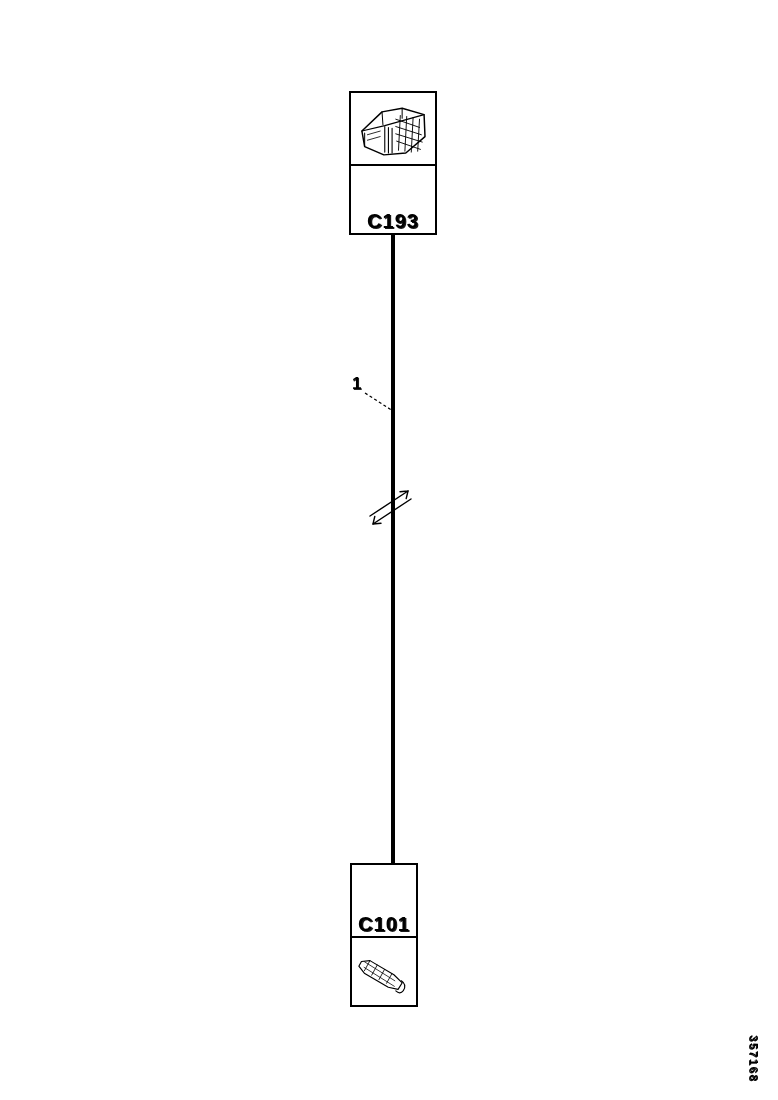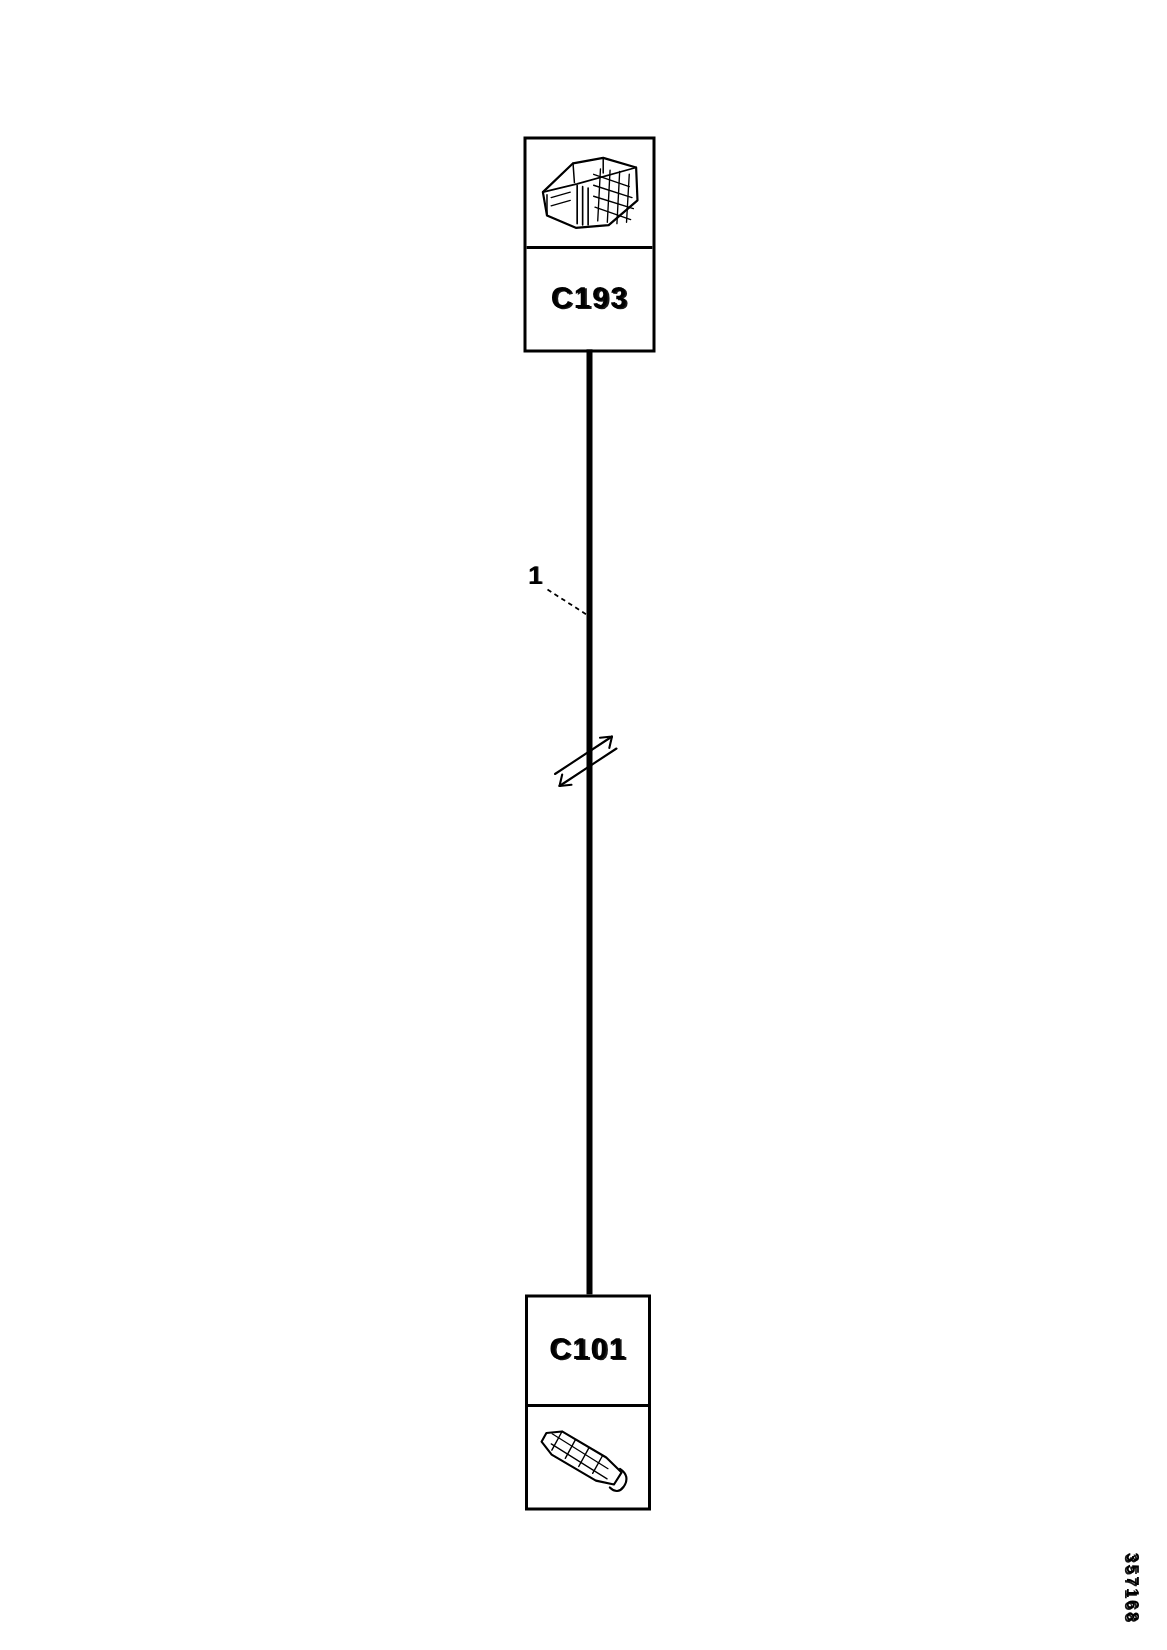--- a/index.html
+++ b/index.html
@@ -19,21 +19,21 @@
   .conn-box {
     position: absolute;
     border: 2px solid #000;
     background: #fff;
     display: flex;
     flex-direction: column;
     box-sizing: border-box;
   }
   .cell {
     display: flex;
-    align-items: center;
+    align-items: flex-end;
     justify-content: center;
     overflow: hidden;
   }
   .cell.with-divider { border-bottom: 2px solid #000; }
   .conn-label {
     font-size: 20px;
     font-weight: 700;
     letter-spacing: 1px;
     color: #000;
     
@@ -102,21 +102,21 @@
 
   <svg class="overlay-svg" style="left:366px; top:483px;" width="48" height="42" viewBox="0 0 48 42">
     <g stroke="#000" stroke-width="1.4" fill="none" stroke-linecap="round">
       <path d="M4 33 L42 8"></path>
       <path d="M42 8 l-8 0.8 M42 8 l-1.8 7.6"></path>
       <path d="M7 41 L45 16"></path>
       <path d="M7 41 l8 -0.8 M7 41 l1.8 -7.6"></path>
     </g>
   </svg>
 
-  <div class="conn-box" style="left:350px; top:863px; width:84px; height:144px;">
+  <div class="conn-box" style="left:350px; top:863px; width:68px; height:144px;">
     <div class="cell with-divider" style="height:71px;">
       <span class="conn-label">C101</span>
     </div>
     <div class="cell" style="flex:1;">
       <svg width="80" height="60" viewBox="0 0 84 64">
         <g fill="none" stroke="#000" stroke-width="1.5" stroke-linejoin="round" stroke-linecap="round" transform="rotate(21 42 32)">
           <path d="M8 26 l10 -5 l36 6 l14 6 l-2 10 l-13 2 l-36 -6 l-10 -6 z" fill="#ffffff"></path>
           <path d="M18 21 l-2 15 M29 23 l-2 15 M40 25 l-2 15 M51 27 l-2 14" stroke-width="1"></path>
           <path d="M12 25 l46 9 M14 32 l46 9" stroke-width="0.9"></path>
           <path d="M66 31 q9 2 7 11 q-2 7 -9 4" stroke-width="1.5"></path>

